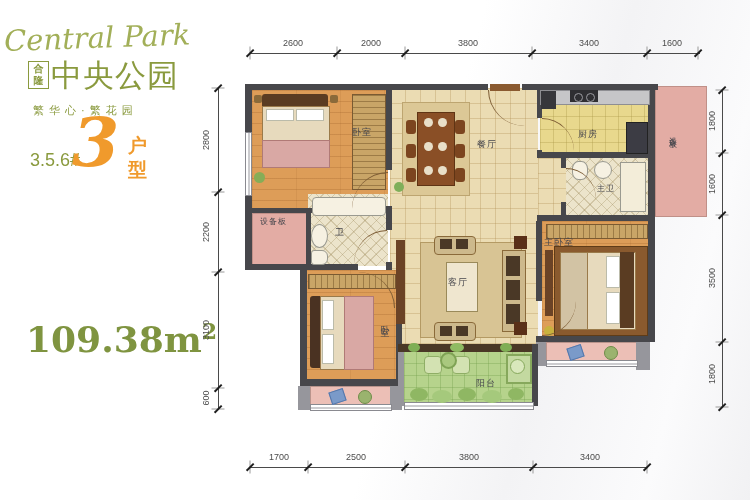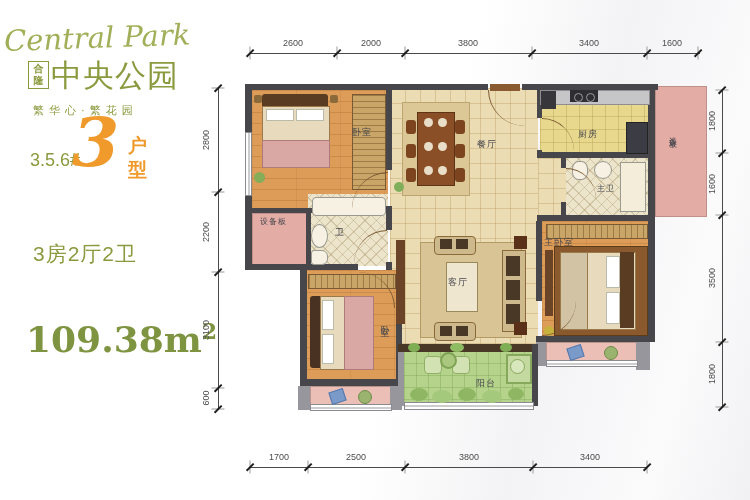--- a/index.html
+++ b/index.html
@@ -57,21 +57,20 @@
 
   <div class="abs script" style="left:4px;top:20px;width:230px;">Central Park</div>
   <div class="abs g" style="left:28px;top:61px;width:15px;font-size:10px;line-height:1.2;border:1px solid #8a9a3e;padding:1px 2px;text-align:center;font-weight:bold;">合隆</div>
   <div class="abs g" style="left:51px;top:55px;font-size:31px;font-weight:normal;letter-spacing:1px;">中央公园</div>
   <div class="abs g" style="left:33px;top:103px;font-size:11px;letter-spacing:5px;">繁华心·繁花园</div>
 
   <div class="abs g" style="left:30px;top:150px;font-size:18px;">3.5.6#</div>
   <div class="abs" style="left:72px;top:108px;font-size:68px;line-height:1;font-weight:bold;font-style:italic;font-family:'DejaVu Serif','Liberation Serif',serif;color:#f09a2c;">3</div>
   <div class="abs" style="left:128px;top:134px;width:21px;font-size:19px;line-height:1.25;font-weight:bold;color:#f09a2c;">户型</div>
 
-  <div class="abs g" style="left:33px;top:240px;font-size:21px;letter-spacing:1px;">3房2厅2卫</div>
   <div class="abs" style="left:26px;top:318px;font-size:36px;font-weight:bold;font-family:'DejaVu Serif','Liberation Serif',serif;color:#7f9440;">
     <span>109.38m</span><span class="sup">2</span>
   </div>
 
   <div class="abs tile" style="left:390px;top:88px;width:148px;height:262px;"></div>
   <div class="abs tile" style="left:538px;top:158px;width:28px;height:57px;"></div>
 
   <div class="abs wood" style="left:252px;top:90px;width:136px;height:120px;"></div>
 
   <div class="abs pinkroom" style="left:252px;top:213px;width:54px;height:53px;border:1px solid #c09088;"></div>

